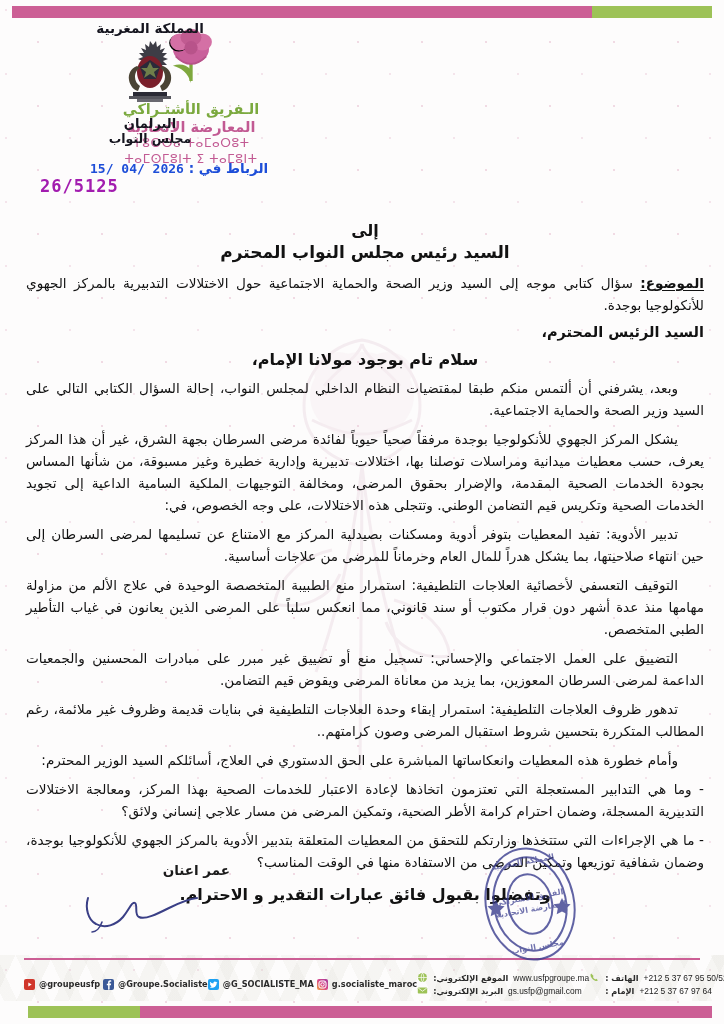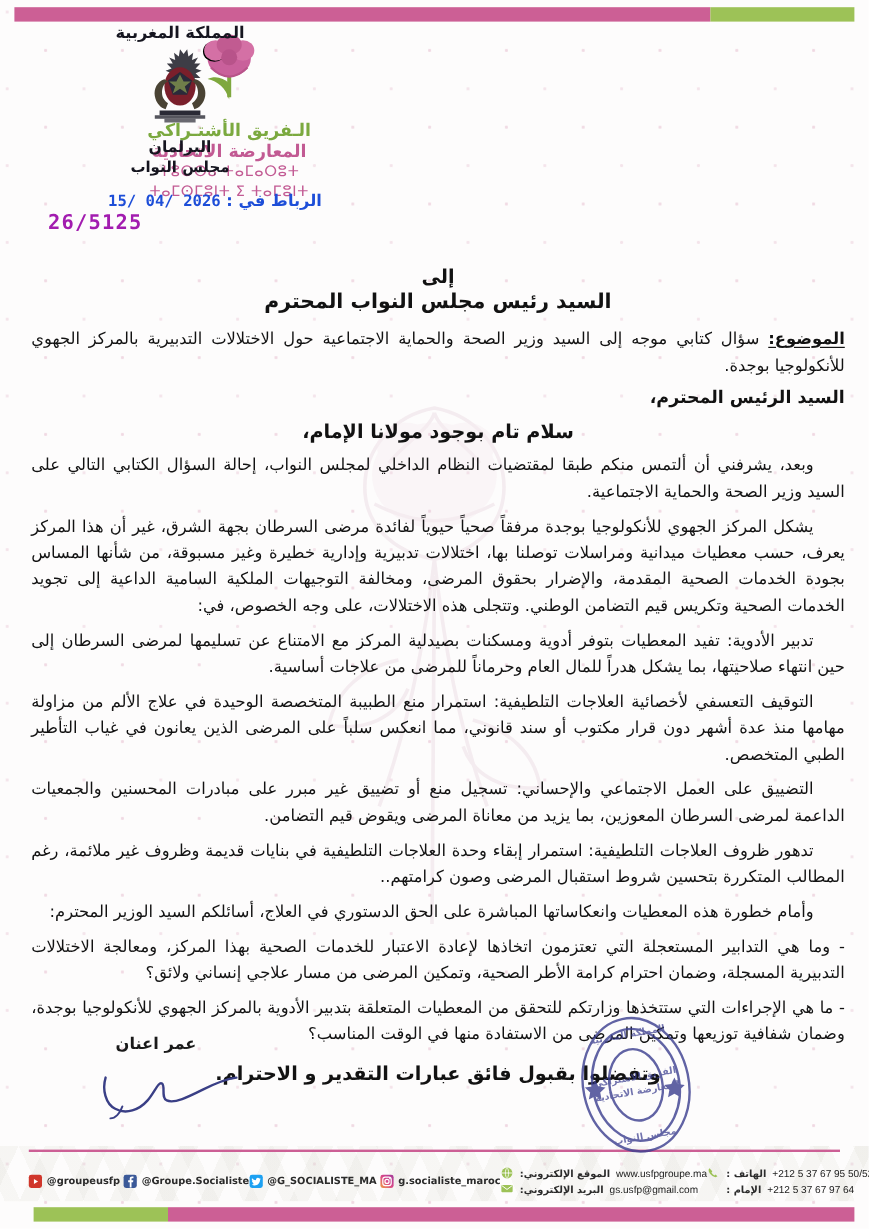--- a/index.html
+++ b/index.html
@@ -127,21 +127,21 @@
     font-weight:bold;font-size:16px;text-align:center;margin:10px 0 8px;
   }
   .closing{
     font-weight:bold;font-size:16px;text-align:center;margin:12px 0 0;
   }
 
   
   .sign-block{
     position:absolute;left:30px;top:862px;width:200px;z-index:4;text-align:center;
   }
-  .sign-name{font-size:13.5px;font-weight:bold;color:#1a1a1a;direction:rtl;}
+  .sign-name{font-size:13.5px;font-weight:bold;color:#1a1a1a;direction:rtl;text-align:right;}
   .sign-mark{display:block;margin-top:4px;}
 
   
   .stamp{
     position:absolute;left:468px;top:842px;width:124px;height:124px;z-index:4;
     opacity:.8;
   }
 
   
   .footer{

